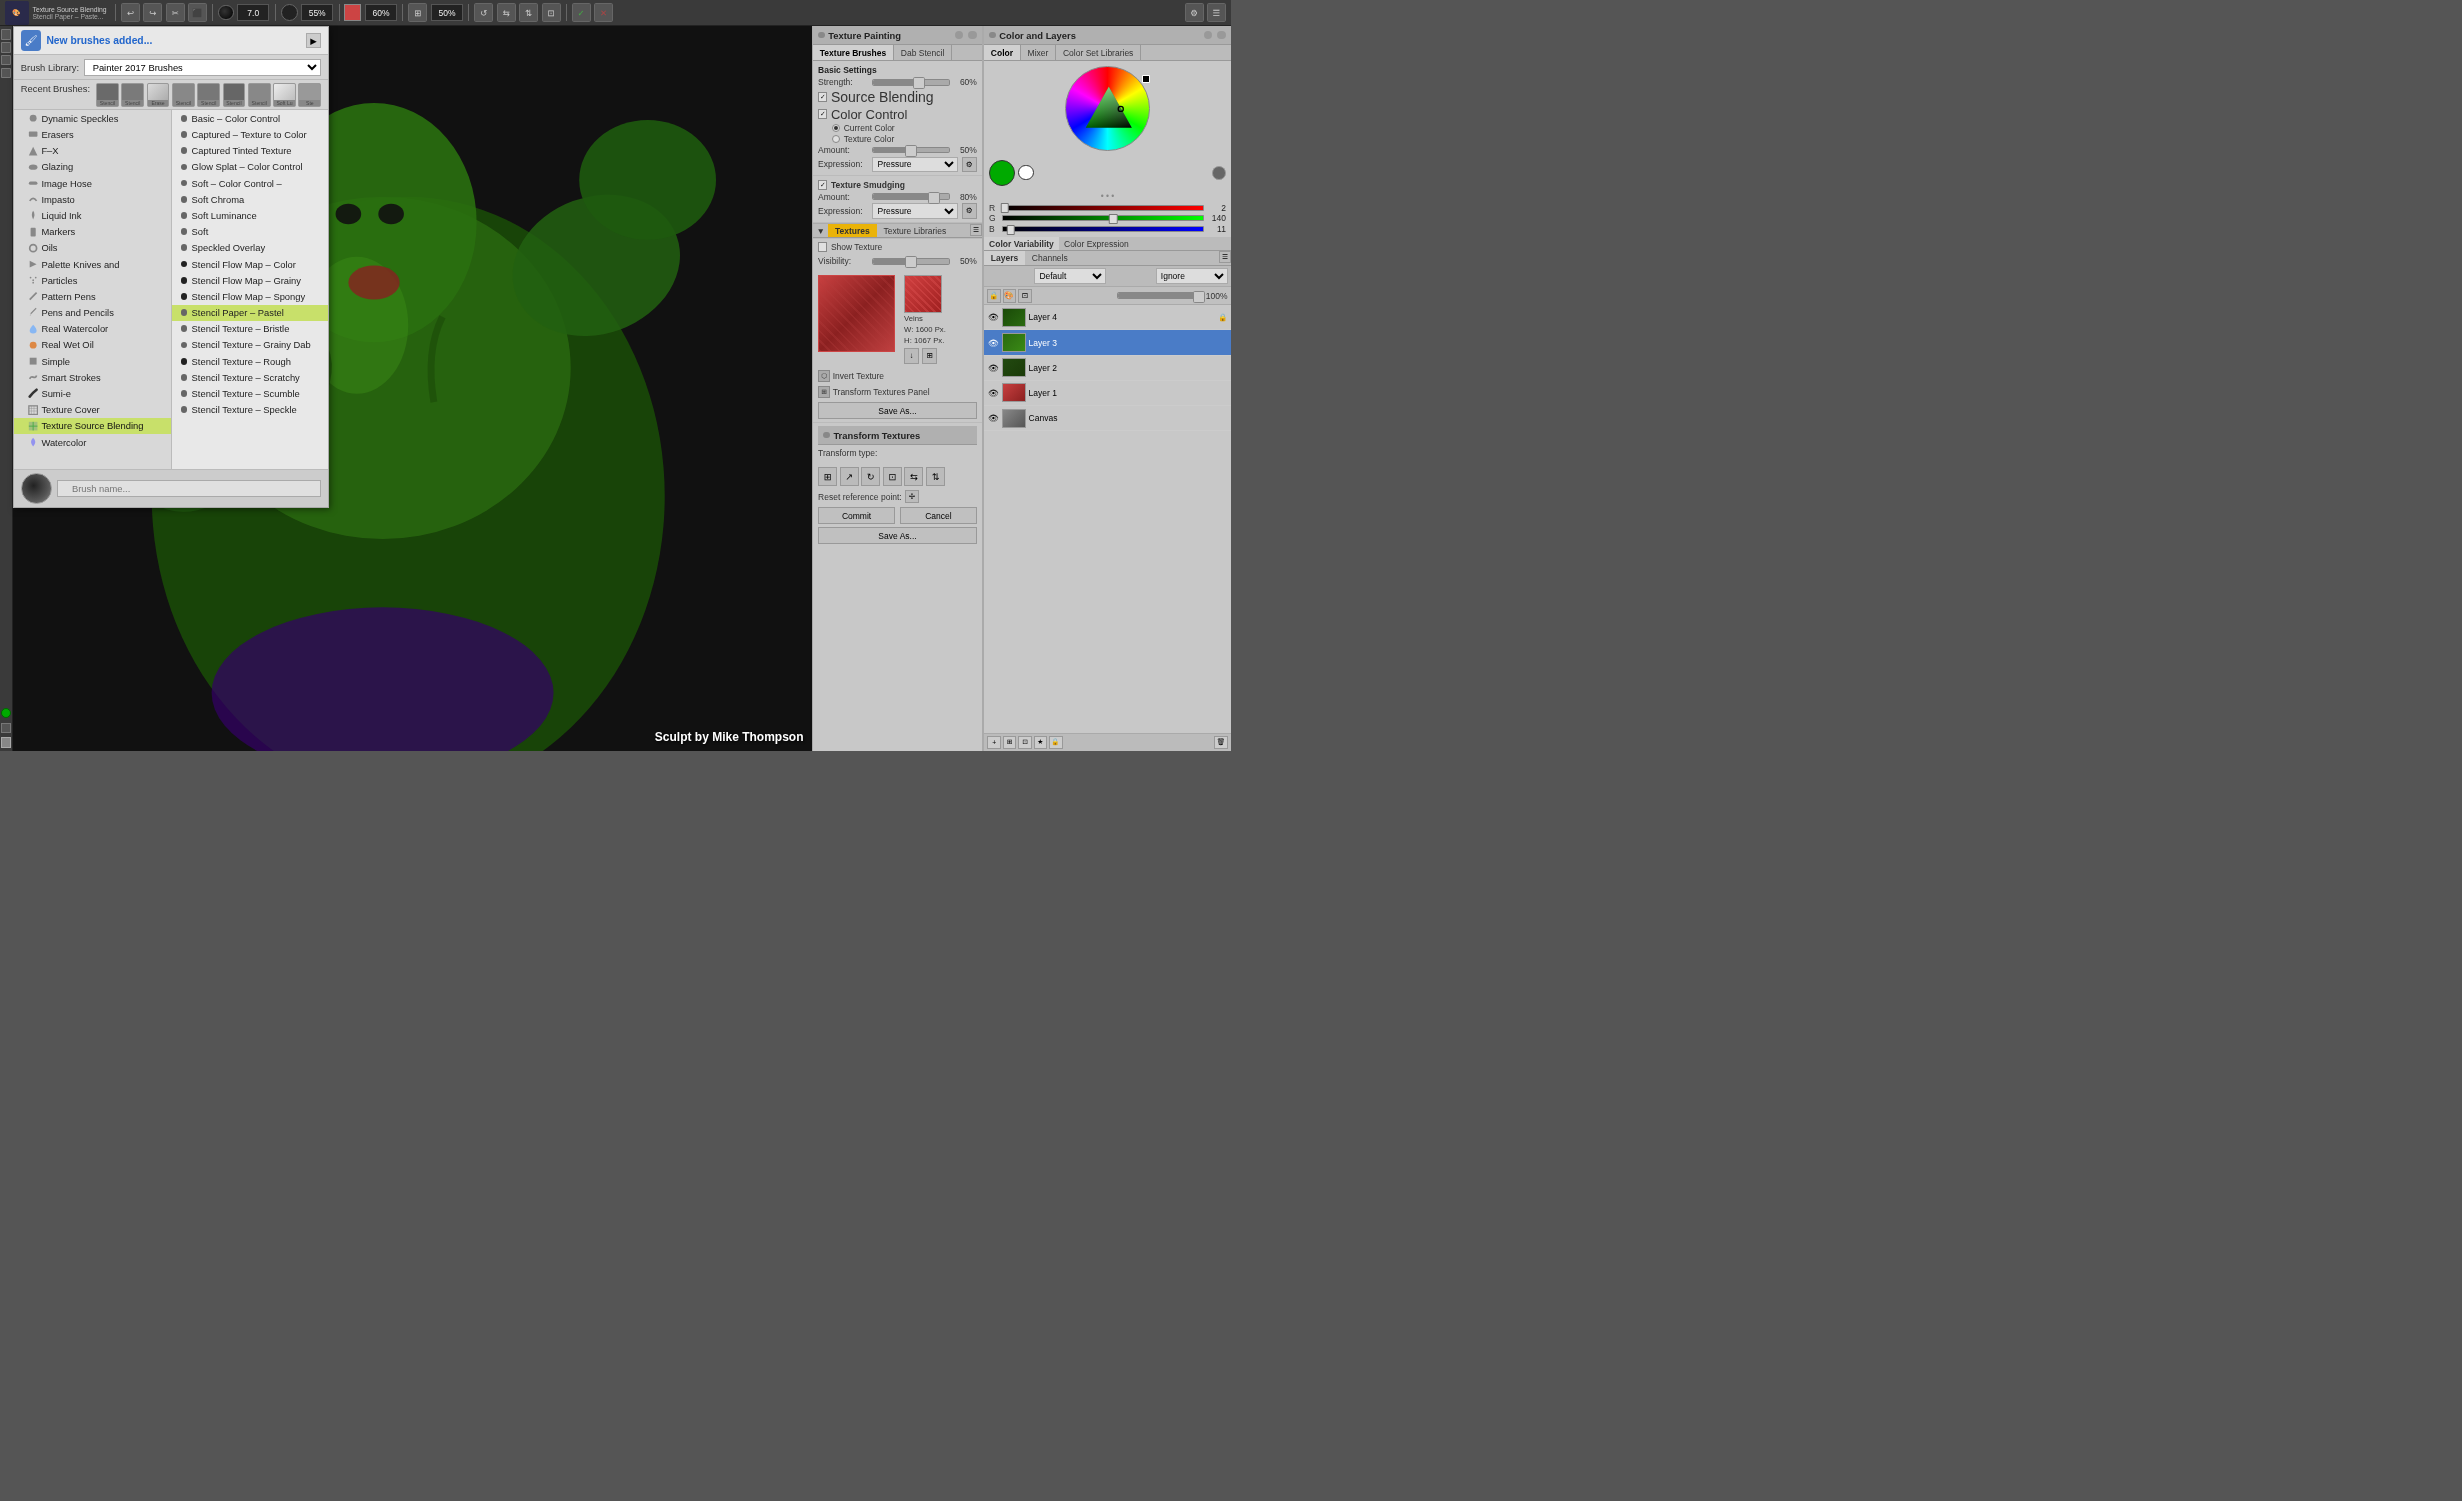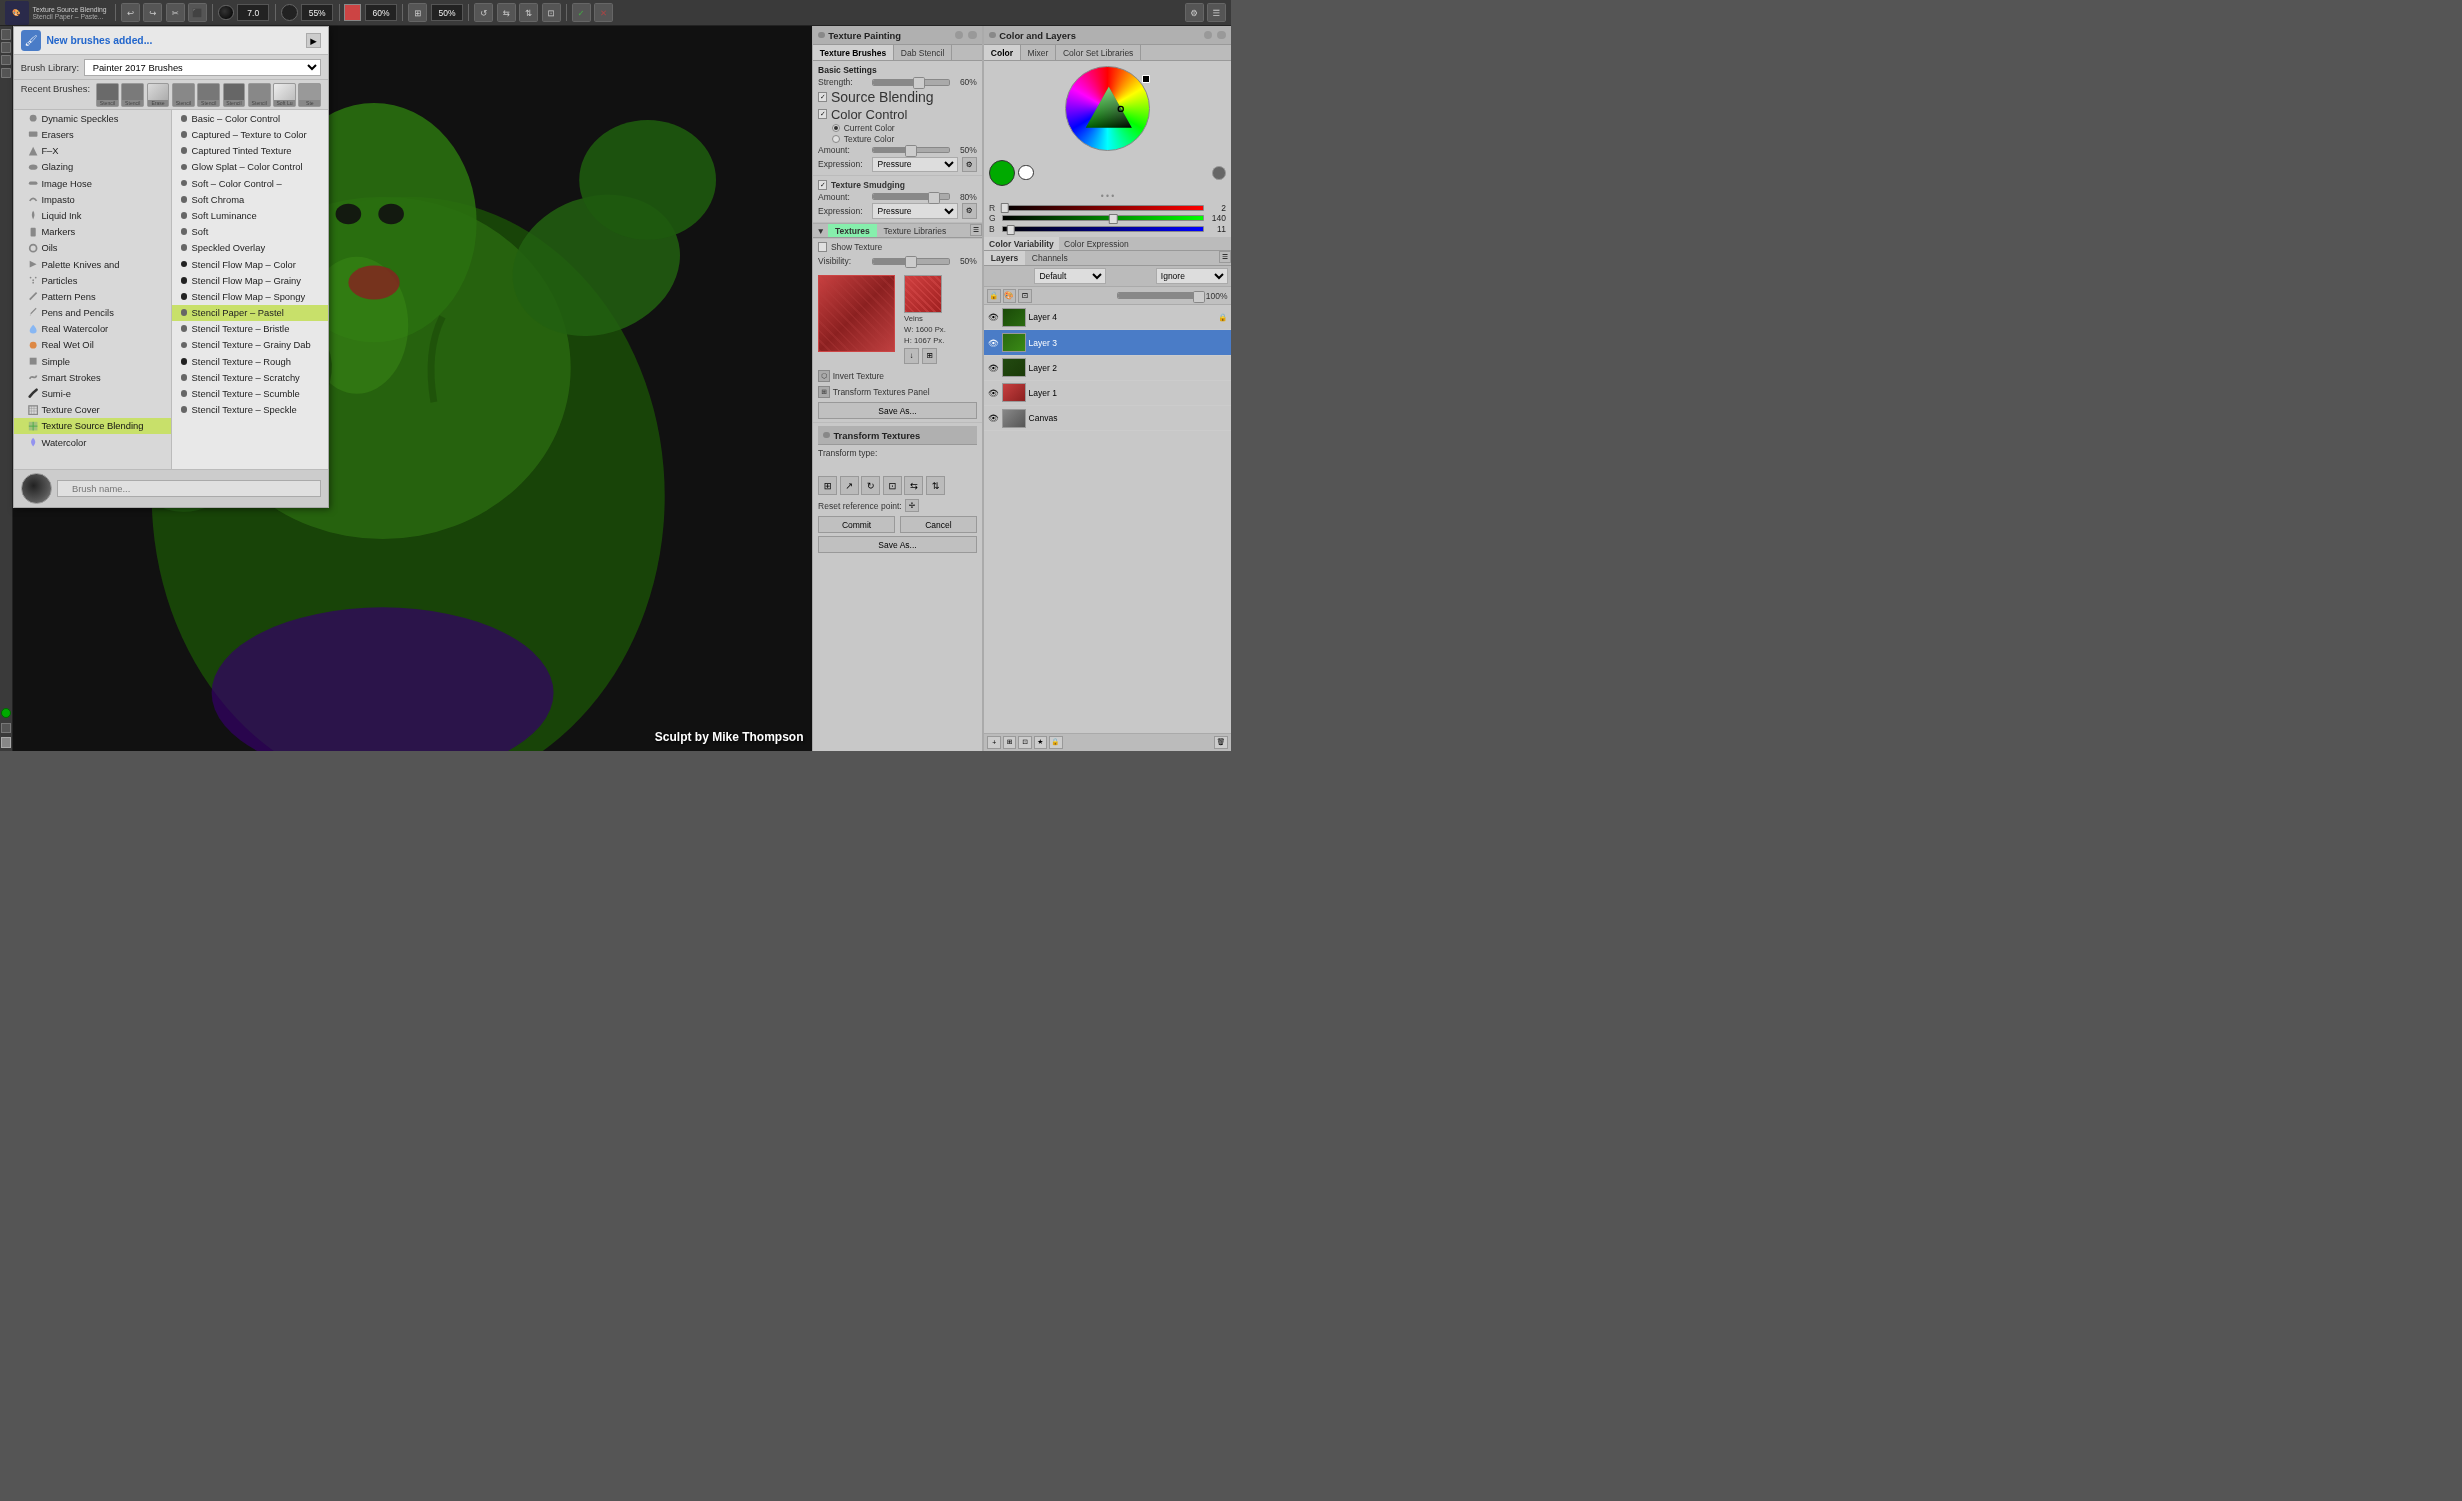--- a/index.html
+++ b/index.html
@@ -503,21 +503,21 @@
       background: #bbb;
       border-bottom: 0.9px solid #999;
     }
     .textures-tab {
       padding: 1.7px 6.8px;
       font-size: 8.5px;
       color: #333;
       cursor: pointer;
     }
     .textures-tab.active {
-      background: #86efac;
+      background: #eab308;
       font-weight: bold;
     }
     .texture-preview-area {
       display: flex;
       gap: 9px;
       padding: 5.1px;
       align-items: flex-start;
     }
     .texture-thumb-large {
       width: 77px;
@@ -579,21 +579,21 @@
     }
 
     
     .transform-section {
       padding: 3.4px 5.1px;
       border-top: 0.9px solid #bbb;
     }
     .transform-type-label {
       font-size: 8.5px;
       color: #333;
-      margin-bottom: 18px;
+      margin-bottom: 9px;
     }
     .transform-icons-row {
       display: flex;
       gap: 2.6px;
       flex-wrap: wrap;
       margin-bottom: 3.4px;
     }
     .transform-icon-btn {
       width: 19px;
       height: 19px;

